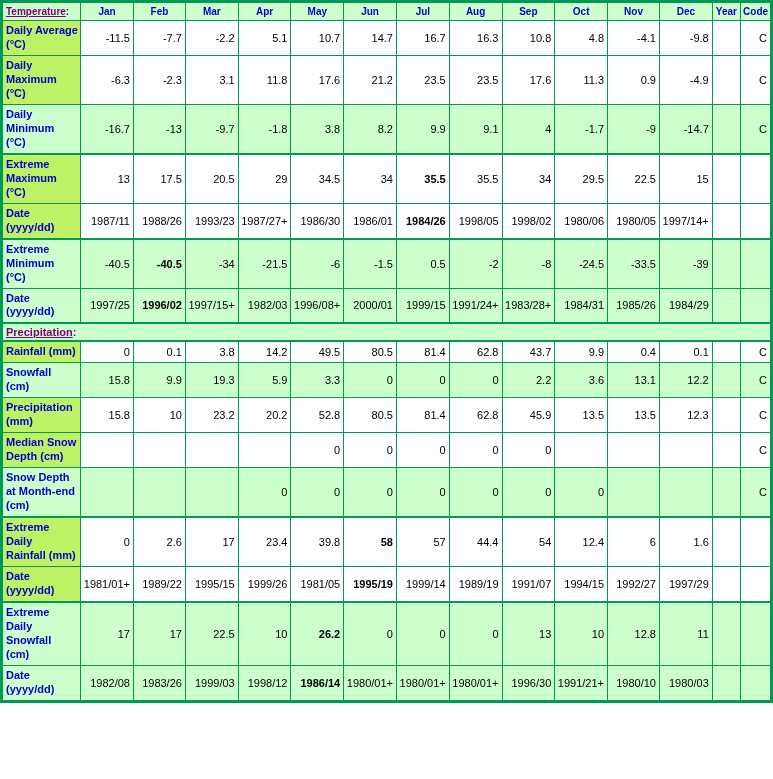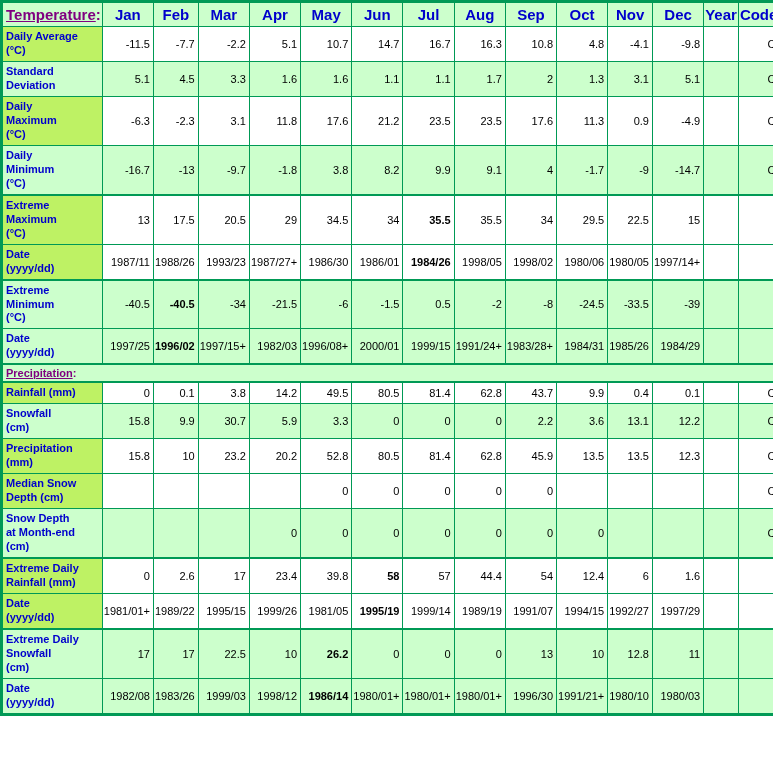--- a/index.html
+++ b/index.html
@@ -24,21 +24,21 @@
     border: 1px solid var(--border_green);
     vertical-align: middle;
     overflow: hidden;
   }
   
   tr.t > td, tr.t > th { border-top-width: 2px; }
 
   thead th {
     background: var(--background_green);
     color: var(--label_blue);
-    font-size: 15px;
+    font-size: 10px;
     font-weight: bold;
     text-align: center;
     padding: 3px 1px;
     white-space: nowrap;
   }
   th.corner {
     text-align: left;
     padding-left: 3px;
     color: var(--section_purple);
   }
@@ -131,38 +131,20 @@
         <td class="v">14.7</td>
         <td class="v">16.7</td>
         <td class="v">16.3</td>
         <td class="v">10.8</td>
         <td class="v">4.8</td>
         <td class="v">-4.1</td>
         <td class="v">-9.8</td>
         <td class="v"></td>
         <td class="v">C</td>
       </tr>
-      <tr class="g">
-        <td class="lab">Standard
-Deviation</td>
-        <td class="v">5.1</td>
-        <td class="v">4.5</td>
-        <td class="v">3.3</td>
-        <td class="v">1.6</td>
-        <td class="v">1.6</td>
-        <td class="v">1.1</td>
-        <td class="v">1.1</td>
-        <td class="v">1.7</td>
-        <td class="v">2</td>
-        <td class="v">1.3</td>
-        <td class="v">3.1</td>
-        <td class="v">5.1</td>
-        <td class="v"></td>
-        <td class="v">C</td>
-      </tr>
       <tr>
         <td class="lab">Daily
 Maximum
 (°C)</td>
         <td class="v">-6.3</td>
         <td class="v">-2.3</td>
         <td class="v">3.1</td>
         <td class="v">11.8</td>
         <td class="v">17.6</td>
         <td class="v">21.2</td>
@@ -286,21 +268,21 @@
         <td class="v">0.4</td>
         <td class="v">0.1</td>
         <td class="v"></td>
         <td class="v">C</td>
       </tr>
       <tr class="g">
         <td class="lab">Snowfall
 (cm)</td>
         <td class="v">15.8</td>
         <td class="v">9.9</td>
-        <td class="v">30.7</td>
+        <td class="v">19.3</td>
         <td class="v">5.9</td>
         <td class="v">3.3</td>
         <td class="v">0</td>
         <td class="v">0</td>
         <td class="v">0</td>
         <td class="v">2.2</td>
         <td class="v">3.6</td>
         <td class="v">13.1</td>
         <td class="v">12.2</td>
         <td class="v"></td>

